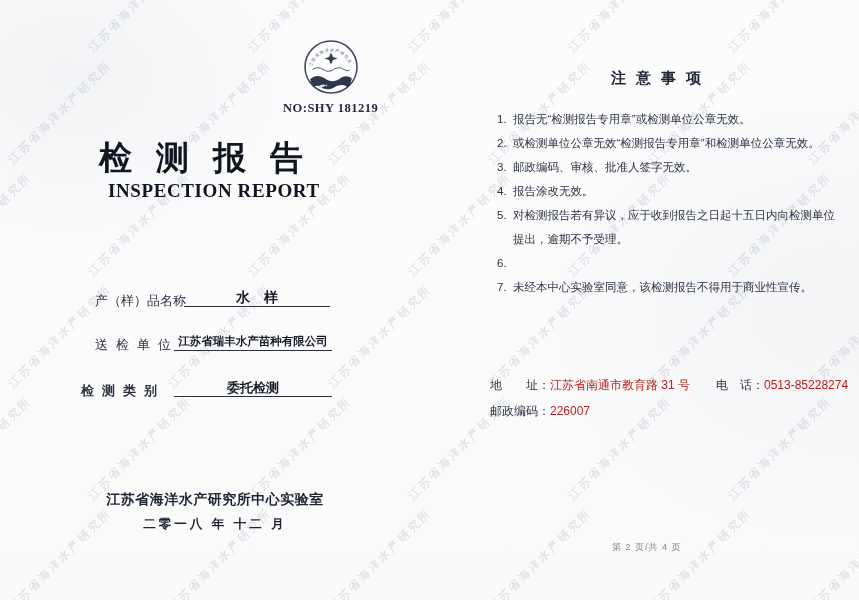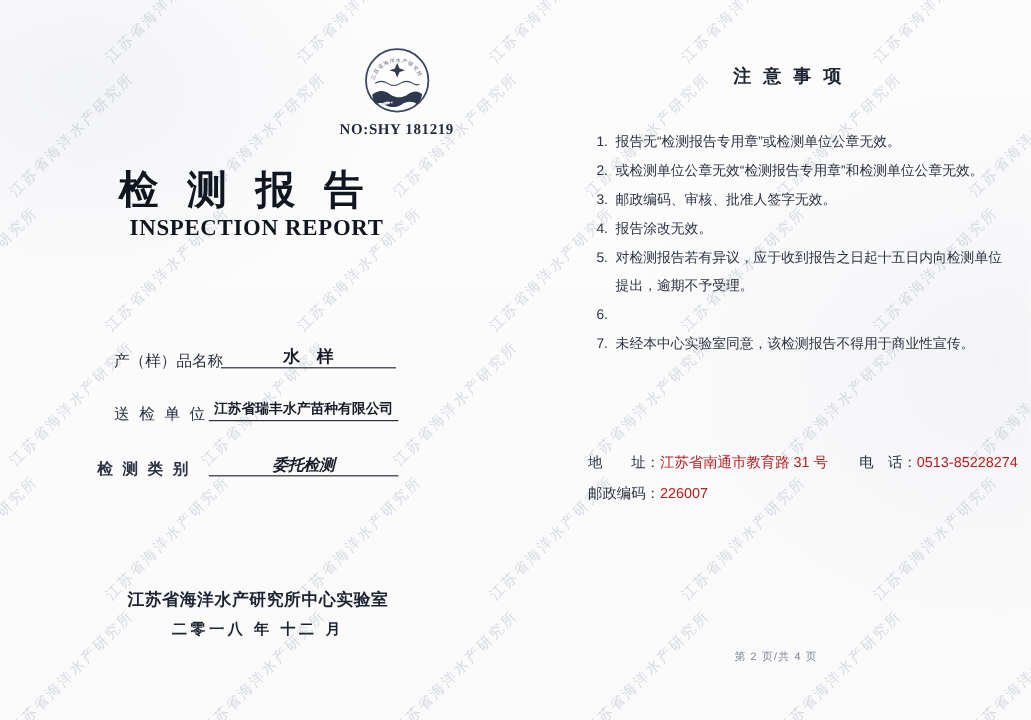--- a/index.html
+++ b/index.html
@@ -31,21 +31,21 @@
     font-weight:bold;font-size:19px;letter-spacing:0.6px;color:#10161f;}
   .field-label{font-size:13px;color:#2a3140;white-space:nowrap;}
   .field-label.spaced{letter-spacing:8px;}
   .u-line{border-bottom:1.5px solid #2b303c;text-align:center;height:17px;line-height:17px;
     font-weight:bold;color:#161b27;white-space:nowrap;}
   #institution{left:0;top:491px;width:430px;text-align:center;font-size:14px;
     font-weight:bold;color:#1c2331;letter-spacing:0.5px;}
   #cn-date{left:0;top:516px;width:430px;text-align:center;font-size:12.5px;
     font-weight:bold;color:#1c2331;letter-spacing:3px;}
   
-  #notice-title{left:556px;top:54px;width:200px;text-align:center;font-size:15px;
+  #notice-title{left:556px;top:69px;width:200px;text-align:center;font-size:15px;
     font-weight:bold;letter-spacing:10px;padding-left:10px;box-sizing:border-box;
     color:#1c2331;white-space:nowrap;}
   #notes{left:497px;top:107px;width:348px;}
   .note{display:flex;line-height:24px;font-size:11.5px;color:#2b3242;}
   .note-num{width:16px;flex:none;}
   .note-text{white-space:pre-line;}
   .contact-row{font-size:12px;color:#2a3140;white-space:nowrap;}
   .c-value{font-weight:normal;font-size:12px;color:#b91c1c;}
   #addr-row{left:490px;top:377px;}
   #phone-row{left:716px;top:377px;}
@@ -120,21 +120,21 @@
     <div id="title-en" class="abs">INSPECTION REPORT</div>
     <div id="title-cn" class="abs">检测报告</div>
 
     <div class="abs field-label" style="left:95px;top:292px;">产（样）品名称</div>
     <div class="abs u-line" style="left:184px;top:289px;width:146px;font-size:14px;">水　样</div>
 
     <div class="abs field-label spaced" style="left:95px;top:336px;">送检单位</div>
     <div class="abs u-line" style="left:174px;top:333px;width:158px;font-size:11.5px;">江苏省瑞丰水产苗种有限公司</div>
 
     <div class="abs field-label spaced" style="left:81px;top:382px;font-weight:bold;">检测类别</div>
-    <div class="abs u-line" style="left:174px;top:379px;width:158px;font-size:13px;font-style:italic;">委托检测</div>
+    <div class="abs u-line" style="left:174px;top:379px;width:158px;font-size:13px;">委托检测</div>
 
     <div id="cn-date" class="abs">二零一八 年 十二 月</div>
     <div id="institution" class="abs">江苏省海洋水产研究所中心实验室</div>
   </div>
 
   <div class="layer">
 
     <div id="notice-title" class="abs">注意事项</div>
 
     <div id="notes" class="abs">

